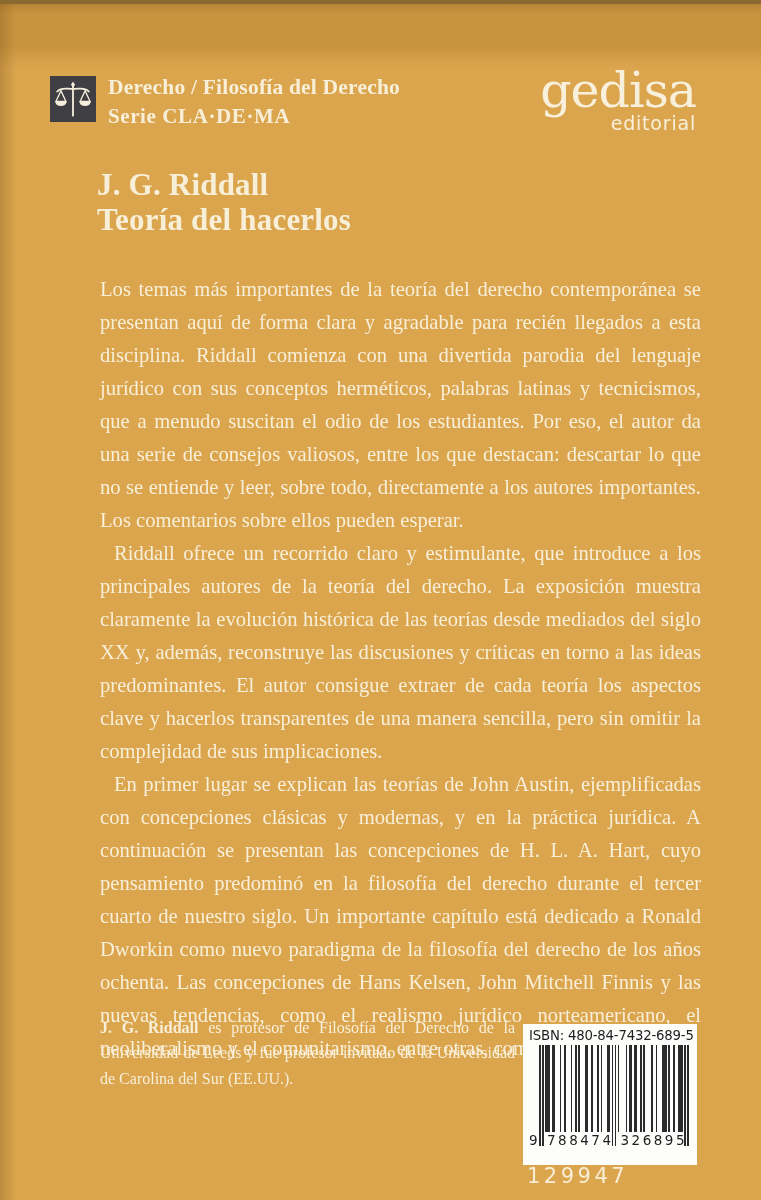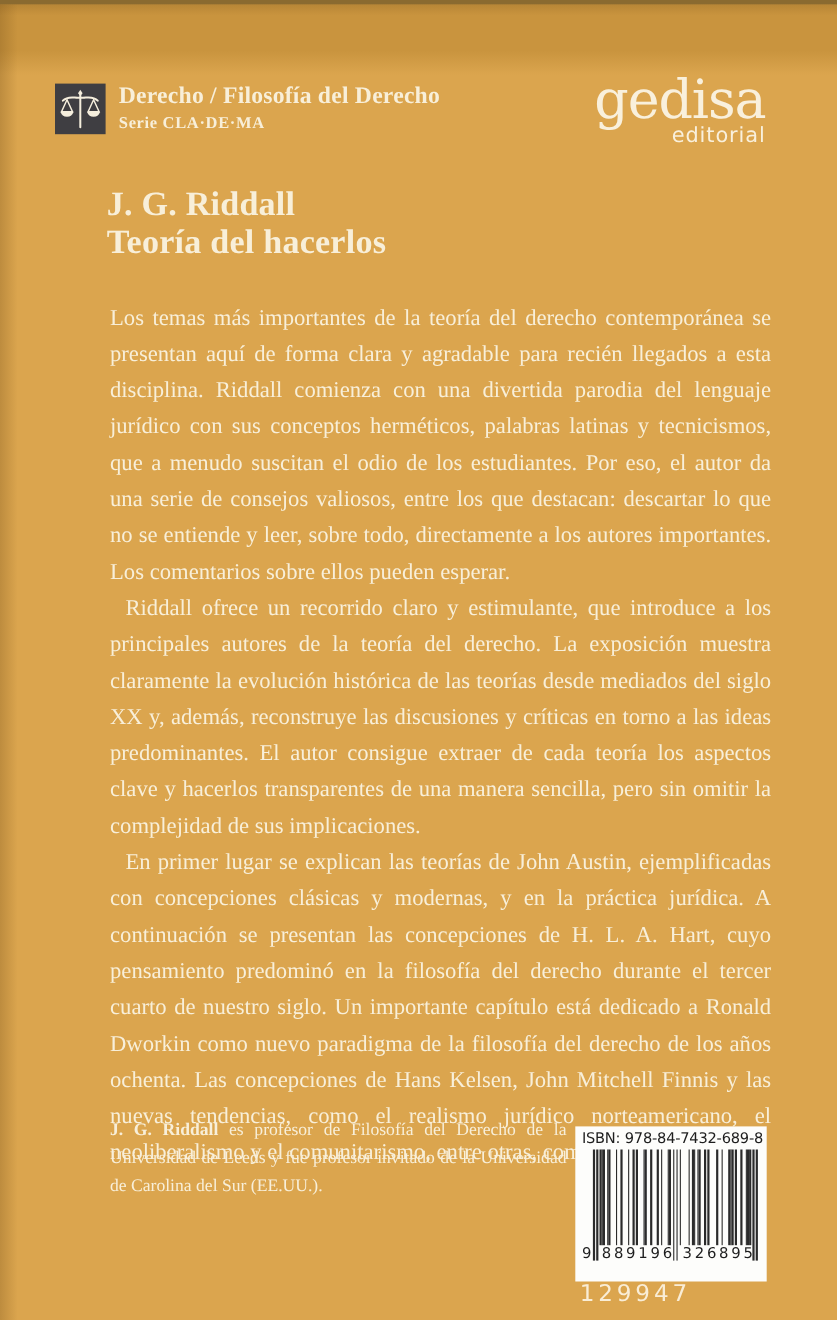--- a/index.html
+++ b/index.html
@@ -25,21 +25,21 @@
   }
 
   
   .icon-box{
     position:absolute;left:50px;top:72px;width:46px;height:46px;
     background:var(--icon-bg);
     display:flex;align-items:center;justify-content:center;
   }
   .imprint-text{position:absolute;left:108px;top:71px;}
   .category{font-size:21.5px;font-weight:bold;letter-spacing:.2px;}
-  .series{font-size:15px;font-weight:bold;letter-spacing:.6px;margin-top:4px;}
+  .series{font-size:21px;font-weight:bold;letter-spacing:.6px;margin-top:4px;}
   .publisher{position:absolute;right:65px;top:62px;text-align:right;}
   .publisher-name{
     font-family:"DejaVu Serif", serif;
     font-size:49px;line-height:1;letter-spacing:-1px;color:#f9f0dc;
   }
   .publisher-tagline{
     font-family:"DejaVu Sans", sans-serif;
     font-size:19px;letter-spacing:.8px;margin-top:-3px;color:#f9f0dc;
   }
 
@@ -139,21 +139,21 @@
     <p class="indent">En primer lugar se explican las teorías de John Austin, ejemplificadas con concepciones clásicas y modernas, y en la práctica jurídica. A continuación se presentan las concepciones de H. L. A. Hart, cuyo pensamiento predominó en la filosofía del derecho durante el tercer cuarto de nuestro siglo. Un importante capítulo está dedicado a Ronald Dworkin como nuevo paradigma de la filosofía del derecho de los años ochenta. Las concepciones de Hans Kelsen, John Mitchell Finnis y las nuevas tendencias, como el realismo jurídico norteamericano, el neoliberalismo y el comunitarismo, entre otras, completan el panorama.</p>
   </div>
 
   <div class="bio">
     <p>
       <strong>J. G. Riddall</strong><span> es profesor de Filosofía del Derecho de la Universidad de Leeds y fue profesor invitado de la Universidad de Carolina del Sur (EE.UU.).</span>
     </p>
   </div>
 
   <div class="barcode-box">
-    <div class="isbn">ISBN: 978-84-7432-689-8</div>
+    <div class="isbn">ISBN: 480-84-7432-689-5</div>
     <div class="bars" id="bars">
         <div class="m on guard"></div>
         <div class="m guard"></div>
         <div class="m on guard"></div>
         <div class="m"></div>
         <div class="m on"></div>
         <div class="m on"></div>
         <div class="m on"></div>
         <div class="m"></div>
         <div class="m on"></div>
@@ -239,20 +239,20 @@
         <div class="m on"></div>
         <div class="m on"></div>
         <div class="m on"></div>
         <div class="m"></div>
         <div class="m on guard"></div>
         <div class="m guard"></div>
         <div class="m on guard"></div>
       </div>
     <div class="digits" id="barcode-digits">
         <span class="grp">9</span>
-        <span class="grp">889196</span>
+        <span class="grp">788474</span>
         <span class="grp">326895</span>
       </div>
   </div>
 
   <div class="stock-code">129947</div>
 
 </div>
 
 </body></html>

